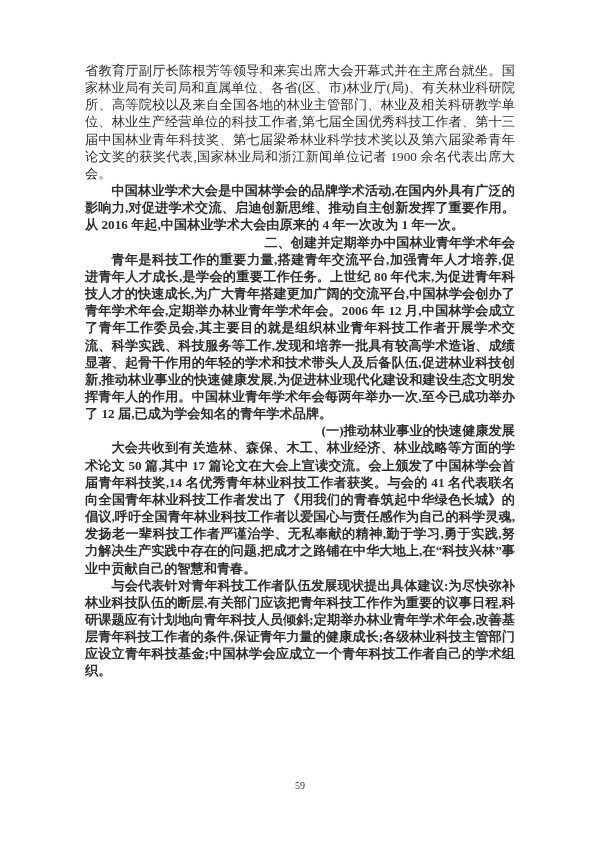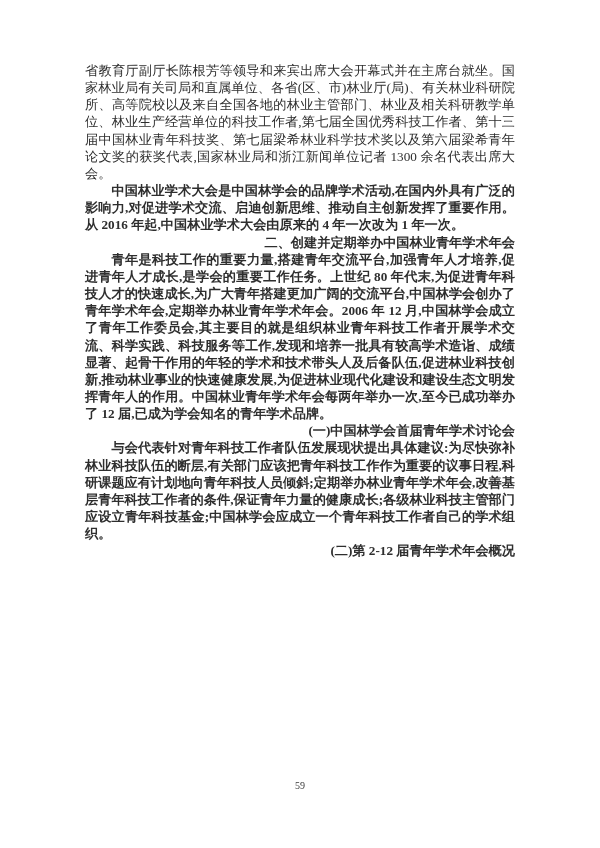--- a/index.html
+++ b/index.html
@@ -51,22 +51,22 @@
     text-align: center;
     font-size: 10px;
     color: #3b3b3b;
   }
 </style>
 </head>
 <body>
 
 <div class="page">
   <div class="text-block">
-    <p class="body">省教育厅副厅长陈根芳等领导和来宾出席大会开幕式并在主席台就坐。国家林业局有关司局和直属单位、各省(区、市)林业厅(局)、有关林业科研院所、高等院校以及来自全国各地的林业主管部门、林业及相关科研教学单位、林业生产经营单位的科技工作者,第七届全国优秀科技工作者、第十三届中国林业青年科技奖、第七届梁希林业科学技术奖以及第六届梁希青年论文奖的获奖代表,国家林业局和浙江新闻单位记者 1300 余名代表出席大会。</p>
+    <p class="body">省教育厅副厅长陈根芳等领导和来宾出席大会开幕式并在主席台就坐。国家林业局有关司局和直属单位、各省(区、市)林业厅(局)、有关林业科研院所、高等院校以及来自全国各地的林业主管部门、林业及相关科研教学单位、林业生产经营单位的科技工作者,第七届全国优秀科技工作者、第十三届中国林业青年科技奖、第七届梁希林业科学技术奖以及第六届梁希青年论文奖的获奖代表,国家林业局和浙江新闻单位记者 1900 余名代表出席大会。</p>
     <p class="body indent">中国林业学术大会是中国林学会的品牌学术活动,在国内外具有广泛的影响力,对促进学术交流、启迪创新思维、推动自主创新发挥了重要作用。从 2016 年起,中国林业学术大会由原来的 4 年一次改为 1 年一次。</p>
     <p class="heading">二、创建并定期举办中国林业青年学术年会</p>
     <p class="body indent">青年是科技工作的重要力量,搭建青年交流平台,加强青年人才培养,促进青年人才成长,是学会的重要工作任务。上世纪 80 年代末,为促进青年科技人才的快速成长,为广大青年搭建更加广阔的交流平台,中国林学会创办了青年学术年会,定期举办林业青年学术年会。2006 年 12 月,中国林学会成立了青年工作委员会,其主要目的就是组织林业青年科技工作者开展学术交流、科学实践、科技服务等工作,发现和培养一批具有较高学术造诣、成绩显著、起骨干作用的年轻的学术和技术带头人及后备队伍,促进林业科技创新,推动林业事业的快速健康发展,为促进林业现代化建设和建设生态文明发挥青年人的作用。中国林业青年学术年会每两年举办一次,至今已成功举办了 12 届,已成为学会知名的青年学术品牌。</p>
-    <p class="heading">(一)中国林学会首届青年学术讨论会</p>
+    <p class="heading">(一)推动林业事业的快速健康发展</p>
+    <p class="body indent">大会共收到有关造林、森保、木工、林业经济、林业战略等方面的学术论文 50 篇,其中 17 篇论文在大会上宣读交流。会上颁发了中国林学会首届青年科技奖,14 名优秀青年林业科技工作者获奖。与会的 41 名代表联名向全国青年林业科技工作者发出了《用我们的青春筑起中华绿色长城》的倡议,呼吁全国青年林业科技工作者以爱国心与责任感作为自己的科学灵魂,发扬老一辈科技工作者严谨治学、无私奉献的精神,勤于学习,勇于实践,努力解决生产实践中存在的问题,把成才之路铺在中华大地上,在“科技兴林”事业中贡献自己的智慧和青春。</p>
     <p class="body indent">与会代表针对青年科技工作者队伍发展现状提出具体建议:为尽快弥补林业科技队伍的断层,有关部门应该把青年科技工作作为重要的议事日程,科研课题应有计划地向青年科技人员倾斜;定期举办林业青年学术年会,改善基层青年科技工作者的条件,保证青年力量的健康成长;各级林业科技主管部门应设立青年科技基金;中国林学会应成立一个青年科技工作者自己的学术组织。</p>
-    <p class="heading">(二)第 2-12 届青年学术年会概况</p>
   </div>
   <div class="page-number">59</div>
 </div>
 
 </body></html>

